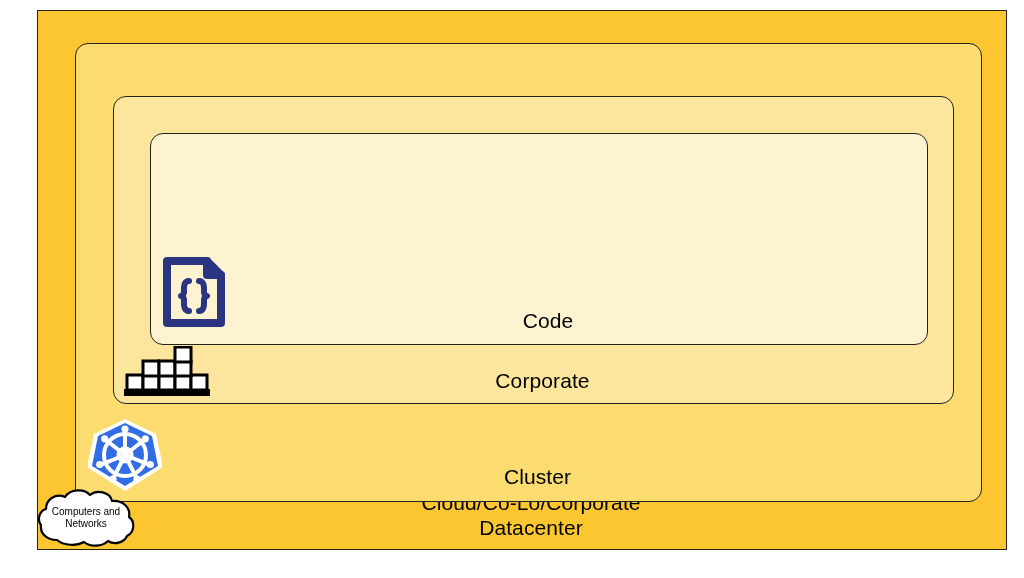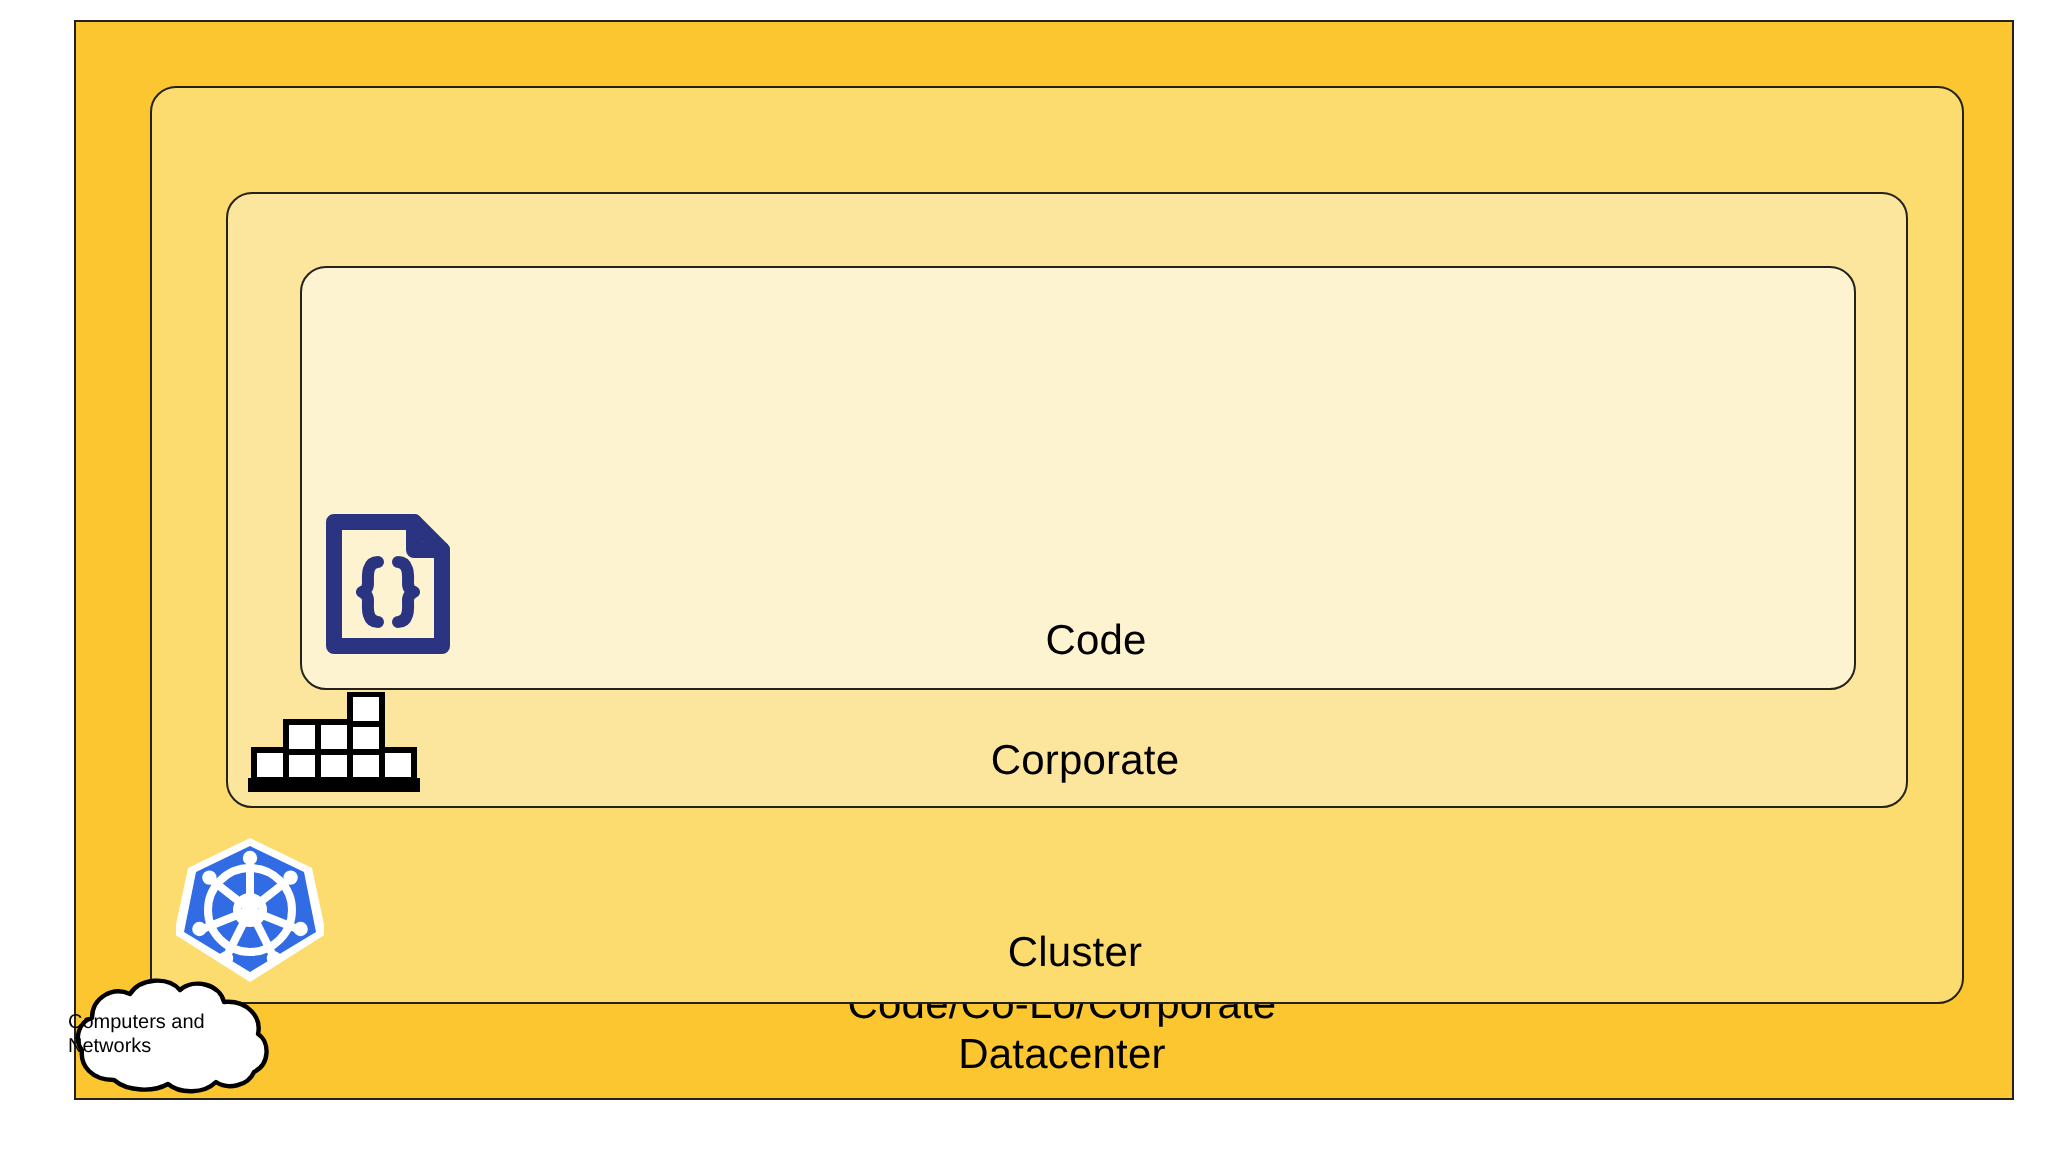--- a/index.html
+++ b/index.html
@@ -93,36 +93,36 @@
   .icon-container { left: 124px; top: 346px; width: 86px; height: 50px; }
   .icon-k8s       { left: 88px;  top: 418px; width: 74px; height: 74px; }
   .icon-cloud     { left: 34px;  top: 487px; width: 104px; height: 62px; }
 
   .cloud-text {
     position: absolute;
     left: 0;
     right: 0;
     top: 50%;
     transform: translateY(-50%);
-    text-align: left;
+    text-align: center;
     font-size: 10px;
     line-height: 12px;
     color: #000;
     white-space: pre-line;
     pointer-events: none;
   }
 </style>
 </head>
 <body>
 
 <div id="canvas">
 
   <div class="layer layer-datacenter">
 
-    <div class="layer-label label-datacenter">Code/Co-Lo/Corporate
+    <div class="layer-label label-datacenter">Cloud/Co-Lo/Corporate
 Datacenter</div>
   </div>
 
   <div class="layer layer-cluster">
 
     <div class="layer-label label-cluster">Cluster</div>
   </div>
 
   <div class="layer layer-container">
 

